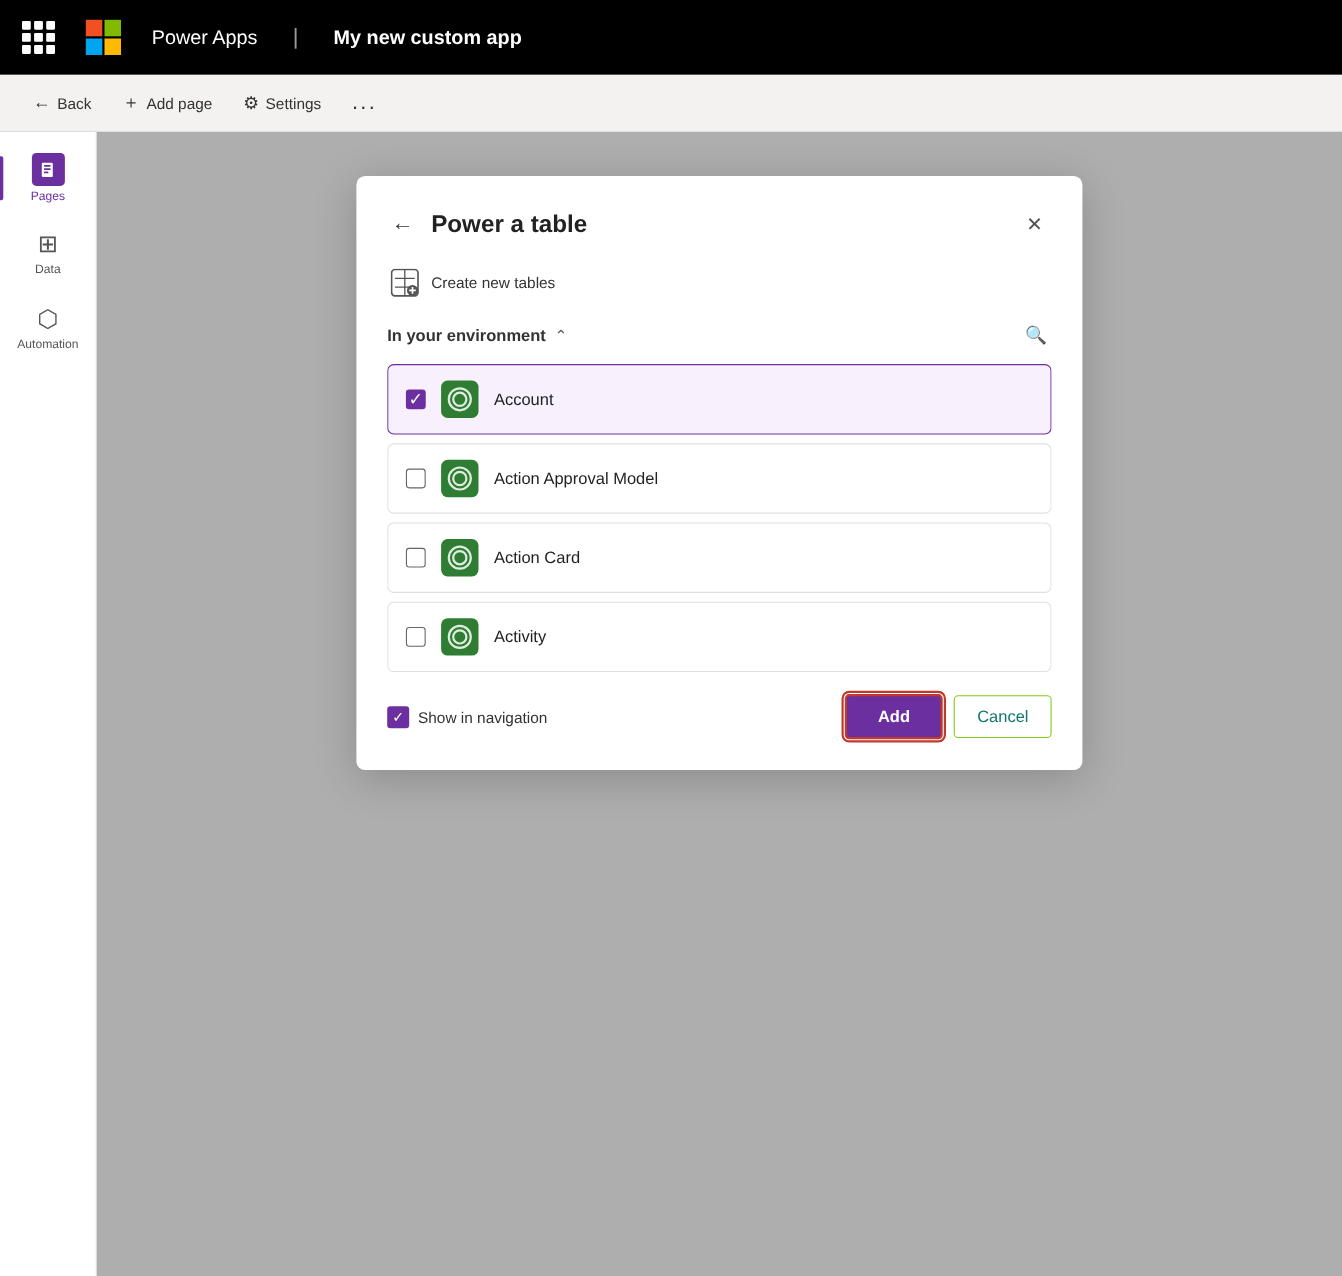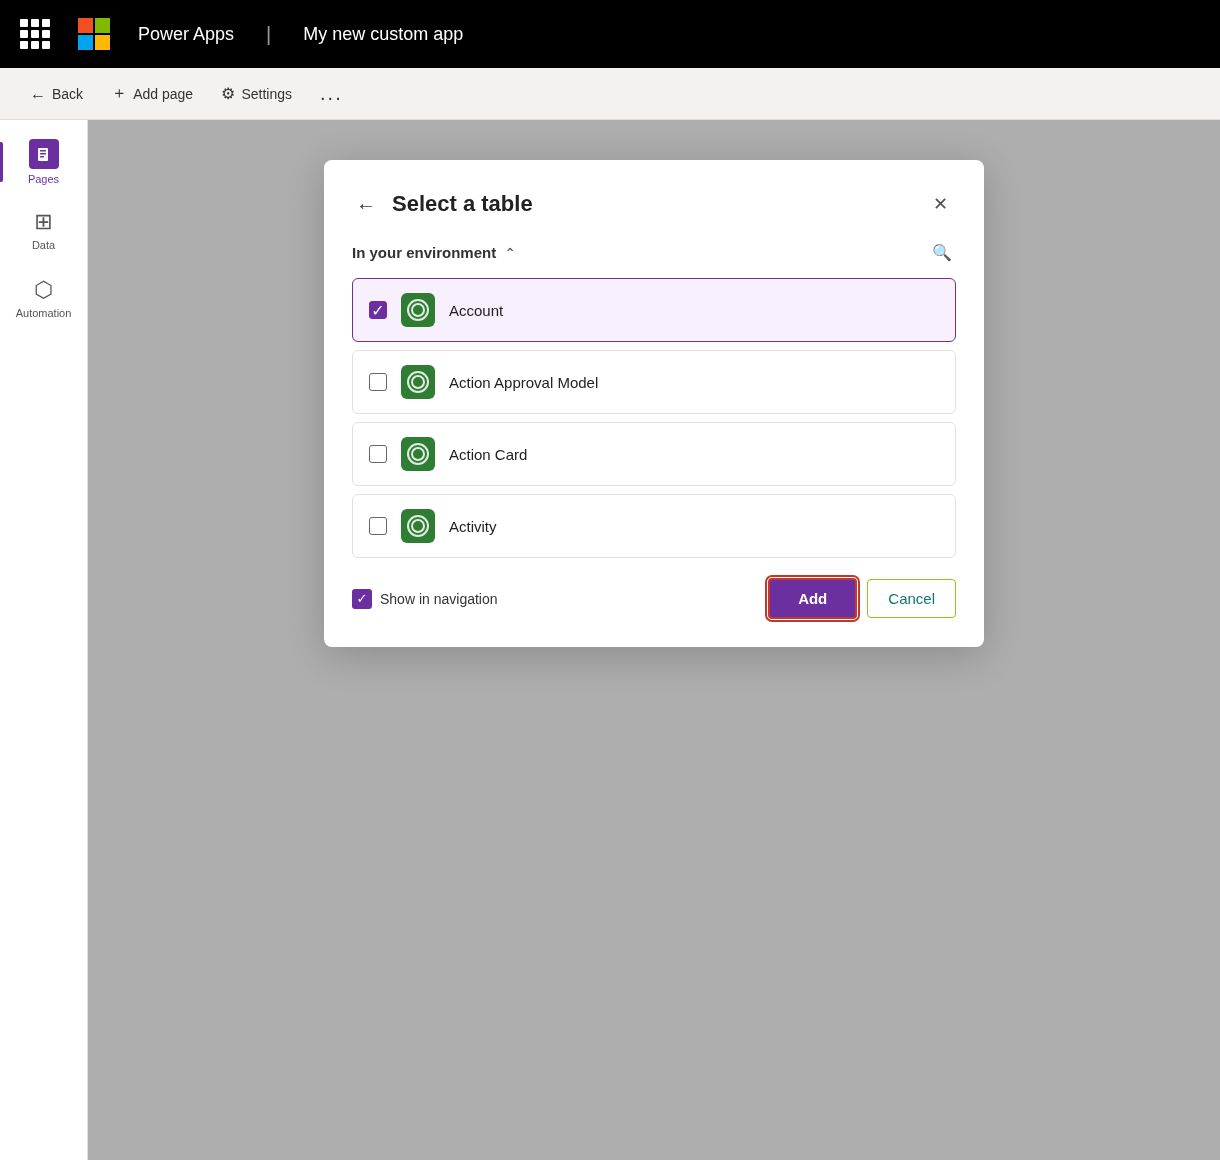--- a/index.html
+++ b/index.html
@@ -388,21 +388,21 @@
       <div class="top-bar-grid-dot"></div>
   </div>
   <div class="ms-logo">
     <div class="ms-logo-red"></div>
     <div class="ms-logo-green"></div>
     <div class="ms-logo-blue"></div>
     <div class="ms-logo-yellow"></div>
   </div>
   <span style="color:#fff;font-size:18px;font-weight:400;">Power Apps</span>
   <span style="color:#fff;font-size:20px;opacity:0.6;margin:0 4px;">|</span>
-  <span style="color:#fff;font-size:18px;font-weight:400;">My new custom app</span>
+  <span style="color:#fff;font-size:18px;font-weight:700;">My new custom app</span>
 </div>
 
 <div class="toolbar">
   <button class="toolbar-btn">
     <span class="toolbar-icon">←</span>
     <span>Back</span>
   </button>
   <button class="toolbar-btn">
     <span class="toolbar-icon">＋</span>
     <span>Add page</span>
@@ -442,25 +442,39 @@
 
   <div class="content">
 
     <div class="overlay"></div>
 
     <div class="dialog">
 
       <div class="dialog-header">
         <div class="dialog-title-row">
           <button class="dialog-back-btn">←</button>
-          <span class="dialog-title">Select a table</span>
+          <span class="dialog-title">Power a table</span>
         </div>
         <button class="dialog-close-btn">✕</button>
       </div>
 
+      <div class="create-tables-row">
+        <div class="create-tables-icon">
+          <svg width="26" height="26" viewBox="0 0 26 26" fill="none">
+            <rect x="1" y="1" width="24" height="24" rx="3" stroke="#555" stroke-width="1.5" fill="none"></rect>
+            <line x1="4" y1="9" x2="22" y2="9" stroke="#555" stroke-width="1.2"></line>
+            <line x1="4" y1="17" x2="22" y2="17" stroke="#555" stroke-width="1.2"></line>
+            <line x1="13" y1="1" x2="13" y2="25" stroke="#555" stroke-width="1.2"></line>
+            <circle cx="20" cy="20" r="5" fill="#555"></circle>
+            <line x1="20" y1="17" x2="20" y2="23" stroke="white" stroke-width="1.5"></line>
+            <line x1="17" y1="20" x2="23" y2="20" stroke="white" stroke-width="1.5"></line>
+          </svg>
+        </div>
+        <span class="create-tables-label">Create new tables</span>
+      </div>
 
       <div class="env-row">
         <div class="env-left">
           <span class="env-label">In your environment</span>
           <span class="env-chevron">⌃</span>
         </div>
         <button class="env-search-btn">🔍</button>
       </div>
 
       <div class="table-list">

